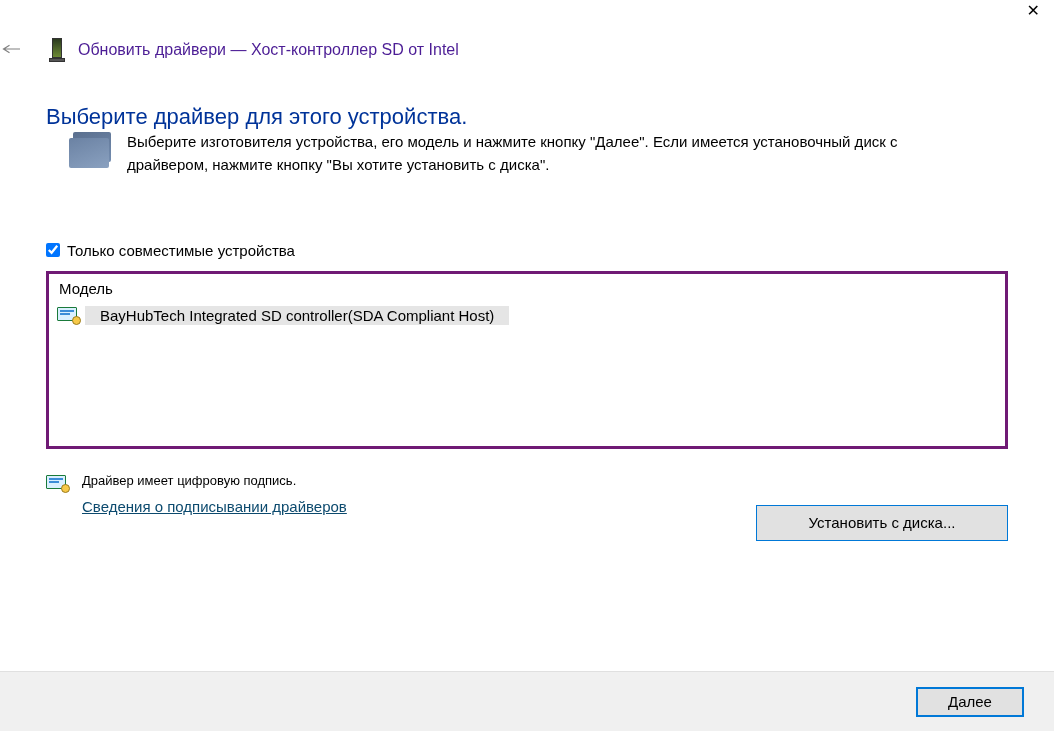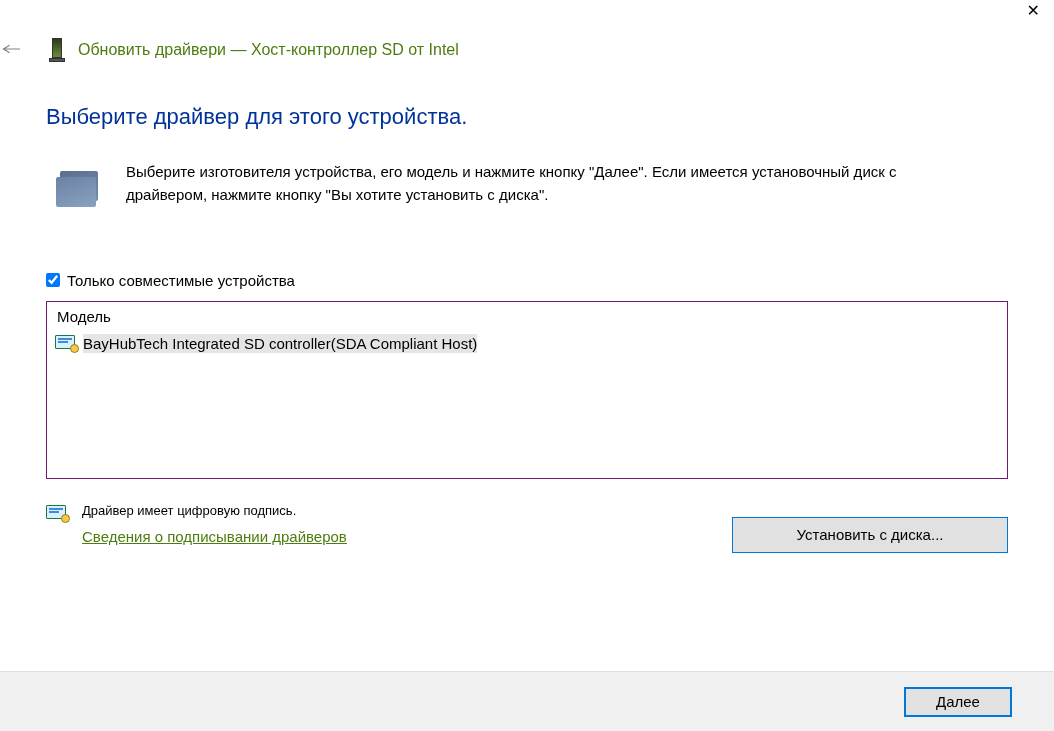--- a/index.html
+++ b/index.html
@@ -47,37 +47,36 @@
       border: 1px solid #333;
     }
     .device-icon .base {
       position: absolute;
       left: 50%; transform: translateX(-50%);
       bottom: 0; width: 16px; height: 4px;
       background: #555; border: 1px solid #333;
     }
     .title-text {
       font-size: 16px;
-      color: #4d7c0f;
+      color: #4c1d95;
     }
     .content {
       padding: 0 46px;
     }
     .heading {
       font-size: 22px;
       color: #003399;
       margin-top: 42px;
-      margin-bottom: 30px;
       font-weight: 400;
     }
     .instruction-row {
       display: flex;
-      align-items: flex-end;
-      gap: 26px;
-      margin-left: 10px;
+      align-items: flex-start;
+      gap: 14px;
+      margin-left: 23px;
     }
     .folder-icon {
       width: 44px;
       height: 36px;
       position: relative;
       margin-top: 2px;
       flex-shrink: 0;
     }
     .folder-icon .back {
       position: absolute; left: 4px; top: 0;
@@ -102,21 +101,21 @@
       align-items: center;
       gap: 7px;
     }
     .checkbox-row input {
       width: 14px; height: 14px;
     }
     .checkbox-row label {
       font-size: 15px;
     }
     .list-box {
-      border: 1px solid #701a75;
+      border: 3px solid #701a75;
       margin-top: 12px;
       height: 178px;
       background: #ffffff;
     }
     .list-header {
       padding: 6px 10px;
       font-size: 15px;
       border-bottom: 0;
     }
     .list-item {
@@ -124,21 +123,21 @@
       align-items: center;
       gap: 6px;
       padding: 3px 8px;
       cursor: default;
     }
     .list-item.selected span.label {
       background: #e5e5e5;
     }
     .list-item .label {
       font-size: 15px;
-      padding: 1px 0;
+      padding: 1px 15px;
     }
     .signed-inf-icon {
       width: 22px;
       height: 16px;
       position: relative;
       flex-shrink: 0;
     }
     .signed-inf-icon .card {
       position: absolute; left: 0; top: 0;
       width: 20px; height: 14px;
@@ -166,49 +165,49 @@
       display: flex;
       align-items: flex-start;
       margin-top: 24px;
       gap: 14px;
     }
     .signature-text {
       font-size: 13px;
       margin-bottom: 10px;
     }
     .signature-link {
-      color: #4d7c0f;
+      color: #0c4a6e;
       text-decoration: underline;
       cursor: pointer;
       font-size: 15px;
     }
     .install-disk-btn {
       margin-left: auto;
-      width: 276px;
+      width: 252px;
       height: 36px;
       background: #e1e1e1;
       border: 1px solid #0078d7;
       font-size: 15px;
       cursor: pointer;
       font-family: inherit;
       display: flex;
       align-items: center;
       justify-content: center;
-      margin-top: 14px;
+      margin-top: 32px;
     }
     .bottom-bar {
       position: absolute;
       bottom: 0; left: 0; right: 0;
       height: 60px;
       background: #f0f0f0;
       border-top: 1px solid #e0e0e0;
       display: flex;
       align-items: center;
       justify-content: flex-end;
-      padding-right: 42px;
+      padding-right: 30px;
       gap: 10px;
     }
     .bottom-bar button {
       width: 108px;
       height: 30px;
       font-size: 15px;
       font-family: inherit;
       cursor: pointer;
     }
     .btn-next {

